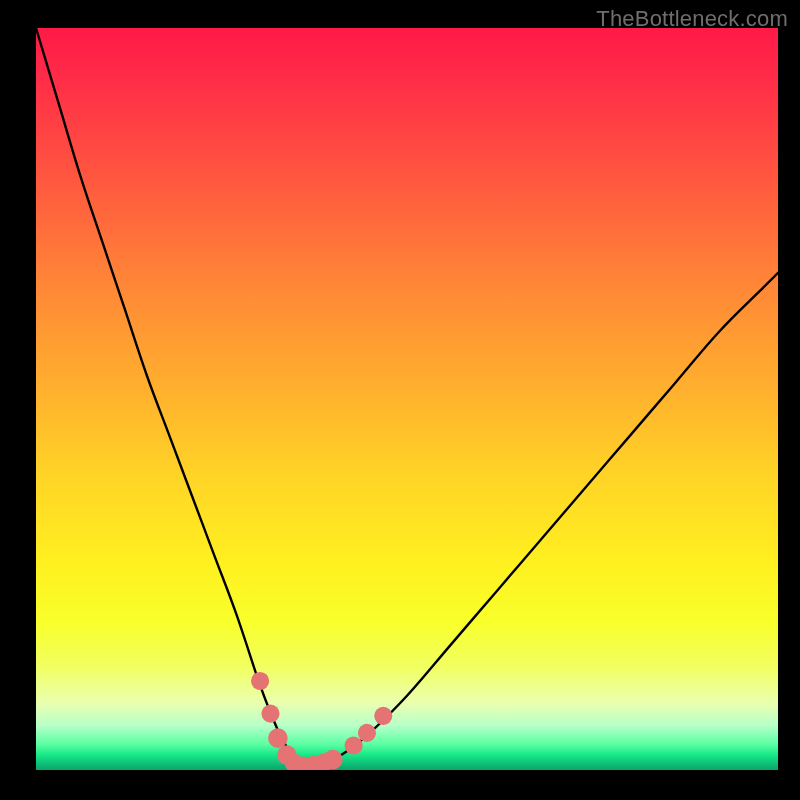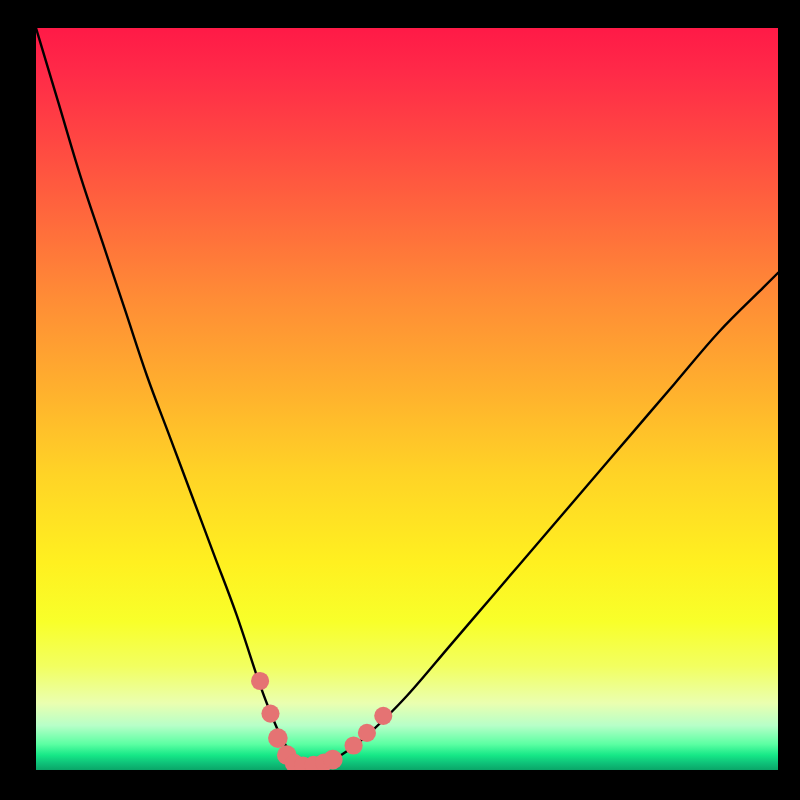--- a/index.html
+++ b/index.html
@@ -65,20 +65,21 @@
     color: #6e6e6e;
     font-size: 22px;
     letter-spacing: 0.2px;
     font-weight: 500;
   }
 </style>
 </head>
 <body>
 
 <div class="frame">
+  <div class="watermark">TheBottleneck.com</div>
 
   <div class="plot">
     <svg class="curve" viewBox="0 0 742 742" preserveAspectRatio="none">
       <path id="curve-path" fill="none" stroke="#000000" stroke-width="2.4" stroke-linecap="round" stroke-linejoin="round" d="M 0.00 0.00 C 4.01 13.36, 14.25 47.49, 22.26 74.20 C 30.27 100.91, 36.51 123.02, 44.52 148.40 C 52.53 173.78, 58.77 191.14, 66.78 215.18 C 74.79 239.22, 81.03 257.92, 89.04 281.96 C 97.05 306.00, 103.29 326.03, 111.30 348.74 C 119.31 371.45, 125.55 386.73, 133.56 408.10 C 141.57 429.47, 147.81 446.09, 155.82 467.46 C 163.83 488.83, 170.07 505.45, 178.08 526.82 C 186.09 548.19, 192.33 563.47, 200.34 586.18 C 208.35 608.89, 216.59 635.60, 222.60 652.96 C 228.61 670.32, 229.72 672.62, 233.73 682.64 C 237.74 692.66, 240.85 700.60, 244.86 708.61 C 248.87 716.62, 252.65 722.22, 255.99 727.16 C 259.33 732.10, 260.74 734.06, 263.41 736.06 C 266.08 738.07, 267.49 738.16, 270.83 738.29 C 274.17 738.42, 277.29 738.01, 281.96 736.81 C 286.63 735.60, 291.46 734.15, 296.80 731.61 C 302.14 729.07, 304.96 727.52, 311.64 722.71 C 318.32 717.90, 323.22 714.78, 333.90 704.90 C 344.58 695.02, 356.31 683.83, 371.00 667.80 C 385.69 651.77, 399.49 634.56, 415.52 615.86 C 431.55 597.16, 444.01 582.62, 460.04 563.92 C 476.07 545.22, 488.53 530.68, 504.56 511.98 C 520.59 493.28, 533.05 478.74, 549.08 460.04 C 565.11 441.34, 577.57 426.80, 593.60 408.10 C 609.63 389.40, 622.09 374.86, 638.12 356.16 C 654.15 337.46, 666.61 321.58, 682.64 304.22 C 698.67 286.86, 716.48 270.38, 727.16 259.70 C 737.84 249.02, 739.33 247.53, 742.00 244.86"></path>
     </svg>
     <svg class="dots" viewBox="0 0 742 742" preserveAspectRatio="none">
       <g id="marker-group">
           <circle cx="224.08" cy="652.96" r="9.08" fill="#e57373" stroke="#b44a4a" stroke-width="0"></circle>
           <circle cx="234.47" cy="685.61" r="9.08" fill="#e57373" stroke="#b44a4a" stroke-width="0"></circle>
           <circle cx="241.89" cy="710.09" r="9.82" fill="#e57373" stroke="#b44a4a" stroke-width="0"></circle>

